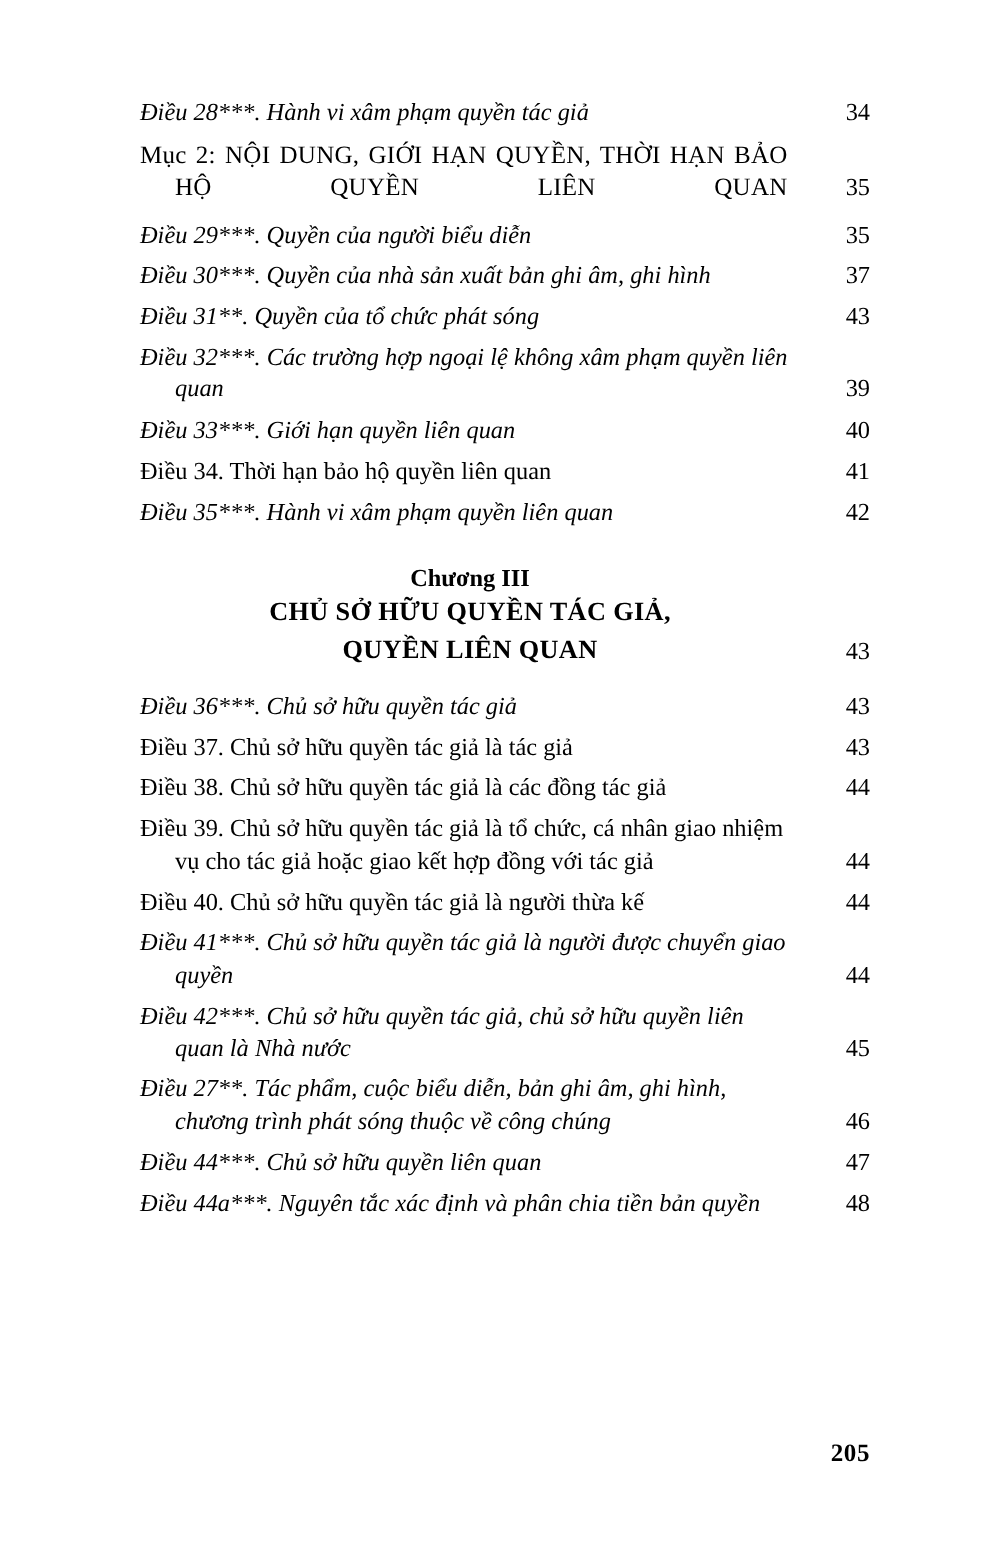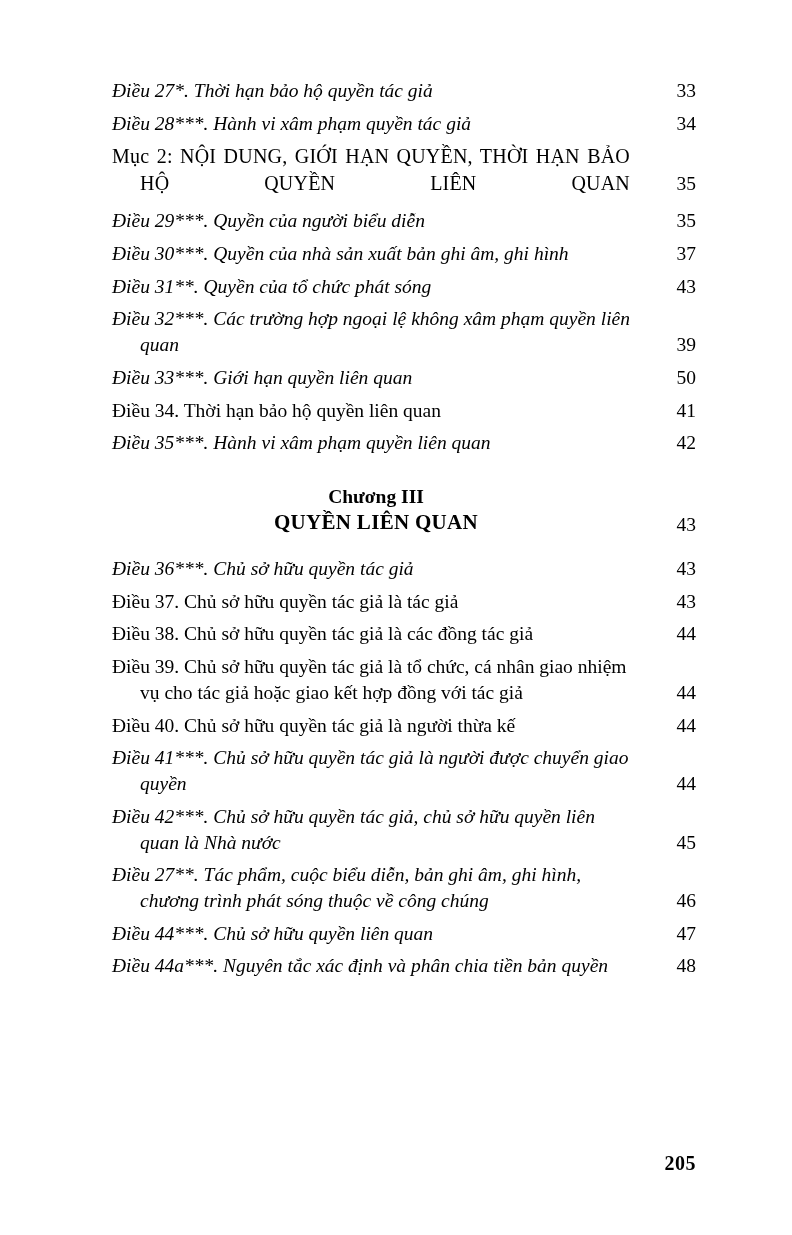--- a/index.html
+++ b/index.html
@@ -107,24 +107,20 @@
     font-weight: bold;
     letter-spacing: 0.5px;
   }
 </style>
 </head>
 <body>
 
 <div class="page">
   <div class="toc">
 
-    <div class="entry italic">
-      <span class="txt">Điều 27*. Thời hạn bảo hộ quyền tác giả</span>
-      <span class="pg">33</span>
-    </div>
 
     <div class="entry italic">
       <span class="txt">Điều 28***. Hành vi xâm phạm quyền tác giả</span>
       <span class="pg">34</span>
     </div>
 
     <div class="entry roman muc justify">
       <span class="txt hang">Mục 2: NỘI DUNG, GIỚI HẠN QUYỀN, THỜI HẠN BẢO HỘ QUYỀN LIÊN QUAN</span>
       <span class="pg">35</span>
     </div>
@@ -144,35 +140,36 @@
       <span class="pg">43</span>
     </div>
 
     <div class="entry italic justify">
       <span class="txt hang">Điều 32***. Các trường hợp ngoại lệ không xâm phạm quyền liên quan</span>
       <span class="pg">39</span>
     </div>
 
     <div class="entry italic">
       <span class="txt">Điều 33***. Giới hạn quyền liên quan</span>
-      <span class="pg">50</span>
+      <span class="pg">40</span>
     </div>
 
     <div class="entry roman">
       <span class="txt">Điều 34. Thời hạn bảo hộ quyền liên quan</span>
       <span class="pg">41</span>
     </div>
 
     <div class="entry italic">
       <span class="txt">Điều 35***. Hành vi xâm phạm quyền liên quan</span>
       <span class="pg">42</span>
     </div>
 
     <div class="chapter">
       <div class="chap-num">Chương III</div>
+      <div class="chap-title">CHỦ SỞ HỮU QUYỀN TÁC GIẢ,</div>
       <div class="chap-title">QUYỀN LIÊN QUAN</div>
       <span class="chap-pg">43</span>
     </div>
 
     <div class="entry italic">
       <span class="txt">Điều 36***. Chủ sở hữu quyền tác giả</span>
       <span class="pg">43</span>
     </div>
 
     <div class="entry roman">

